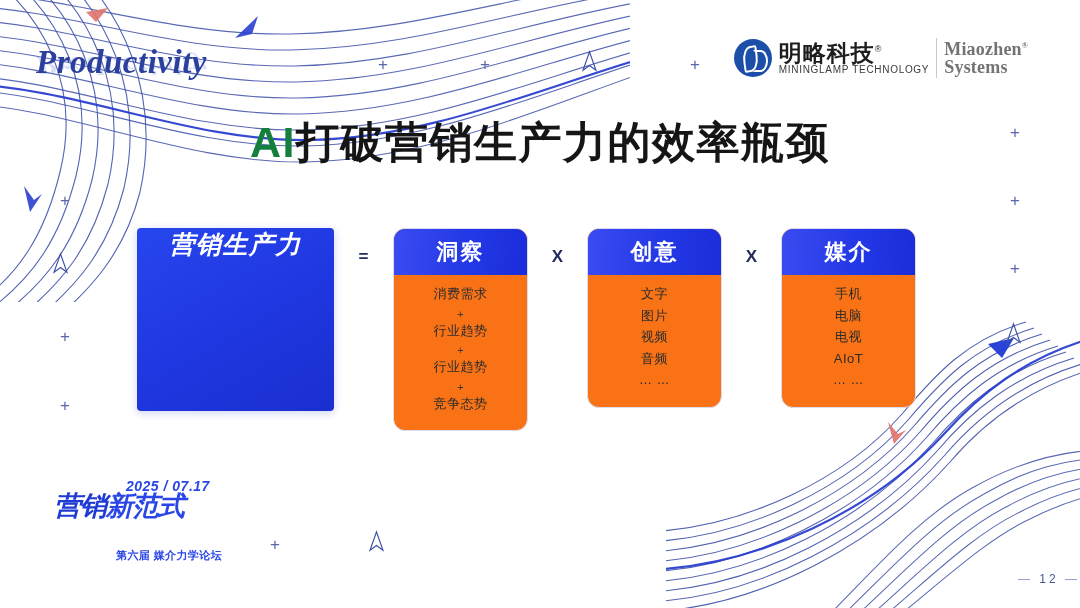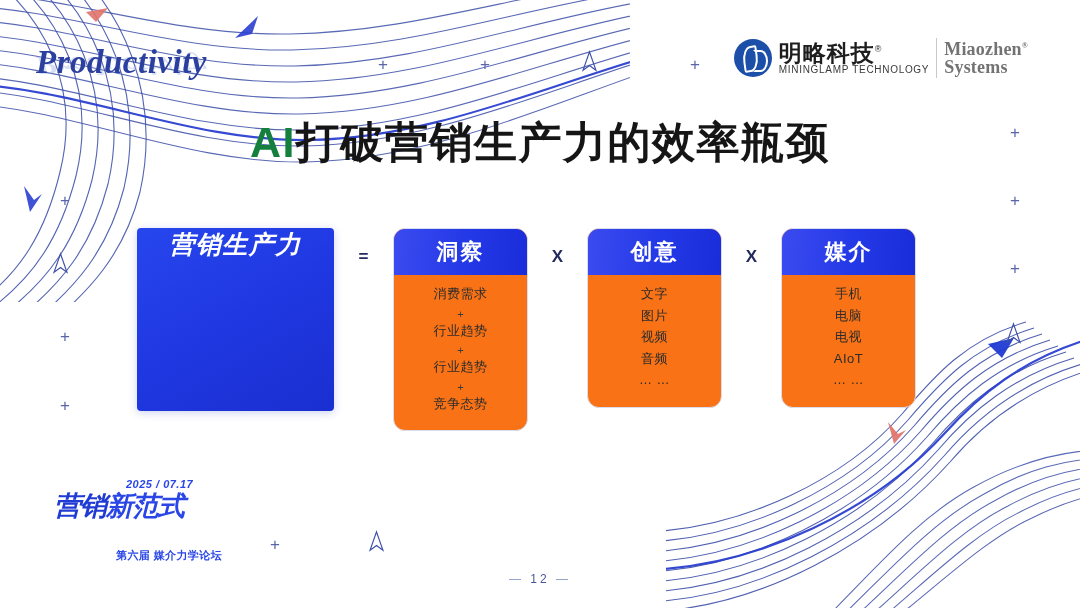--- a/index.html
+++ b/index.html
@@ -244,21 +244,21 @@
     white-space: nowrap;
     font-style: italic;
     letter-spacing: -1px;
   }
   #ev-l1 { left: 2px; top: 10px; font-size: 27px; color: #1f3bd4; }
   #ev-l1 .alt { color: #2a46e6; text-align: center; }
   #ev-l2 { left: 24px; top: 40px; font-size: 27px; color: #1f3bd4; }
   #ev-date {
     position: absolute;
     left: 74px; top: 0px;
-    font-size: 11px;
+    font-size: 14px;
     font-weight: 700;
     font-style: italic;
     color: #2a46e6;
     letter-spacing: 0.5px;
     white-space: nowrap;
   }
   #ev-sub {
     position: absolute;
     left: 64px; top: 70px;
     font-size: 11px;
@@ -266,21 +266,21 @@
     color: #2a46e6;
     letter-spacing: 0.4px;
     white-space: nowrap;
   }
 
   
   #page-num {
     position: absolute;
     left: 0; right: 0;
     bottom: 22px;
-    text-align: center;
+    text-align: right;
     font-size: 12px;
     color: #4a5596;
     letter-spacing: 3px;
   }
   #page-num .dash { color: #8d96c4; }
 </style>
 </head>
 <body>
 
 <div id="slide">

